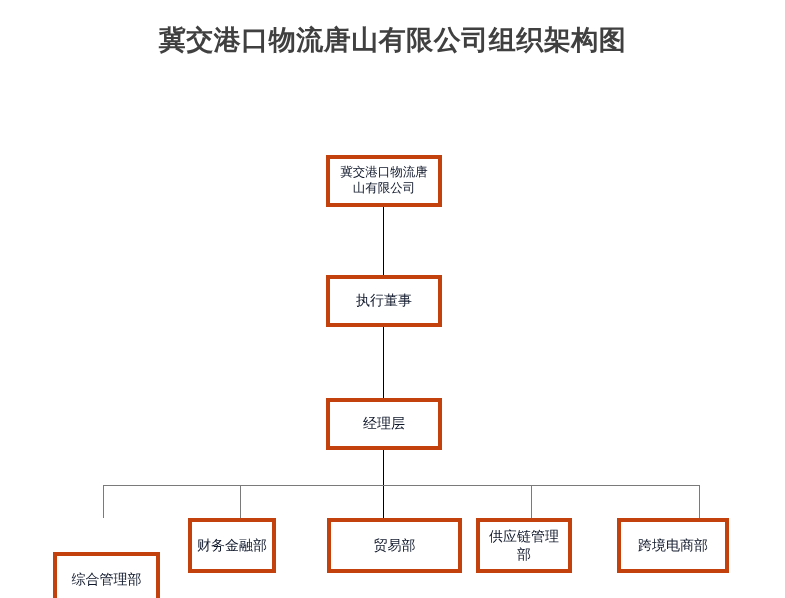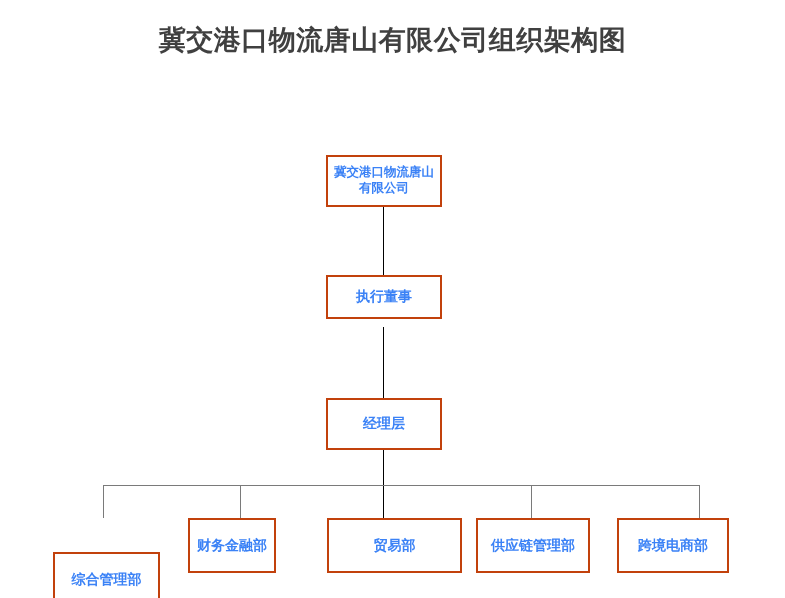--- a/index.html
+++ b/index.html
@@ -29,44 +29,44 @@
     color: #404040;
     letter-spacing: 0.5px;
     white-space: nowrap;
   }
 
   
   .node {
     position: absolute;
     box-sizing: border-box;
     background: #ffffff;
-    border: 2px solid #c2410c;
+    border: 4px solid #c2410c;
     display: flex;
     align-items: center;
     justify-content: center;
     text-align: center;
     font-family: "Liberation Serif", "DejaVu Serif", serif;
-    font-weight: bold;
-    color: #3b82f6;
+    font-weight: normal;
+    color: #0f172a;
     line-height: 1.25;
     z-index: 3;
   }
   .node.root {
     left: 326px;
     top: 155px;
     width: 116px;
     height: 52px;
     font-size: 12.5px;
     padding: 0 5px;
   }
   .node.level2 {
     left: 326px;
     top: 275px;
     width: 116px;
-    height: 44px;
+    height: 52px;
     font-size: 14px;
   }
   .node.level3 {
     left: 326px;
     top: 398px;
     width: 116px;
     height: 52px;
     font-size: 14px;
     text-align: center;
   }
@@ -119,17 +119,17 @@
   <div class="vline gray" style="left:240px; top:485px; height:33px;"></div>
   <div class="vline gray" style="left:531px; top:485px; height:33px;"></div>
   <div class="vline gray" style="left:699px; top:485px; height:33px;"></div>
 
   <div class="node dept" style="left:53px; width:107px;margin-top:34px;">综合管理部</div>
 
   <div class="node dept" style="left:188px; width:88px;">财务金融部</div>
 
   <div class="node dept" style="left:327px; width:135px;">贸易部</div>
 
-  <div class="node dept" style="left:476px; width:114px;">供应链管理部</div>
+  <div class="node dept" style="left:476px; width:96px;">供应链管理部</div>
 
   <div class="node dept" style="left:617px; width:112px;">跨境电商部</div>
 
 </div>
 
 </body></html>

